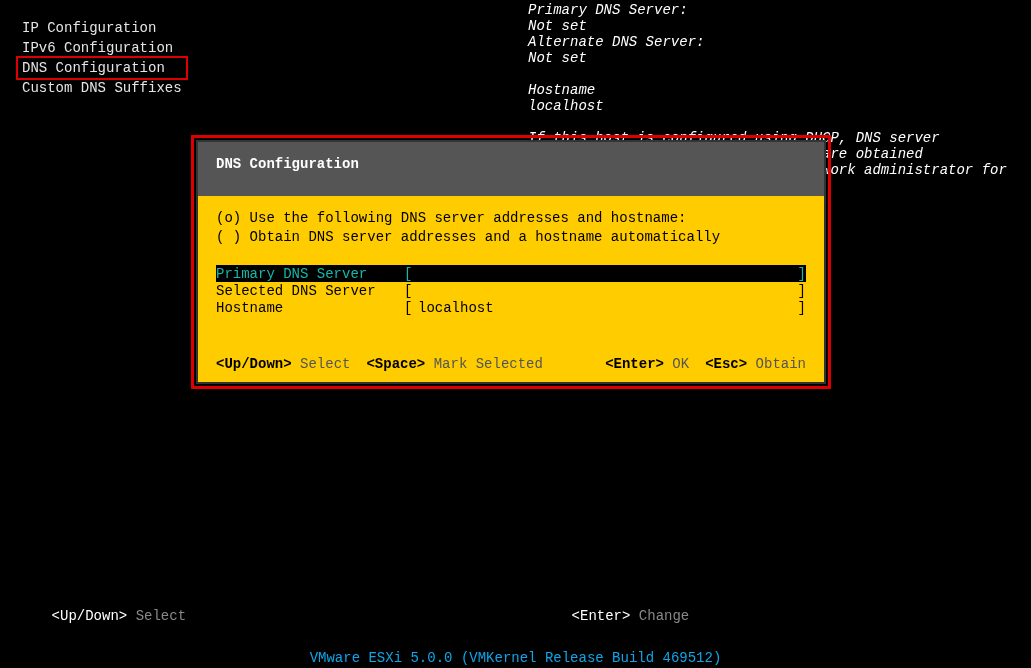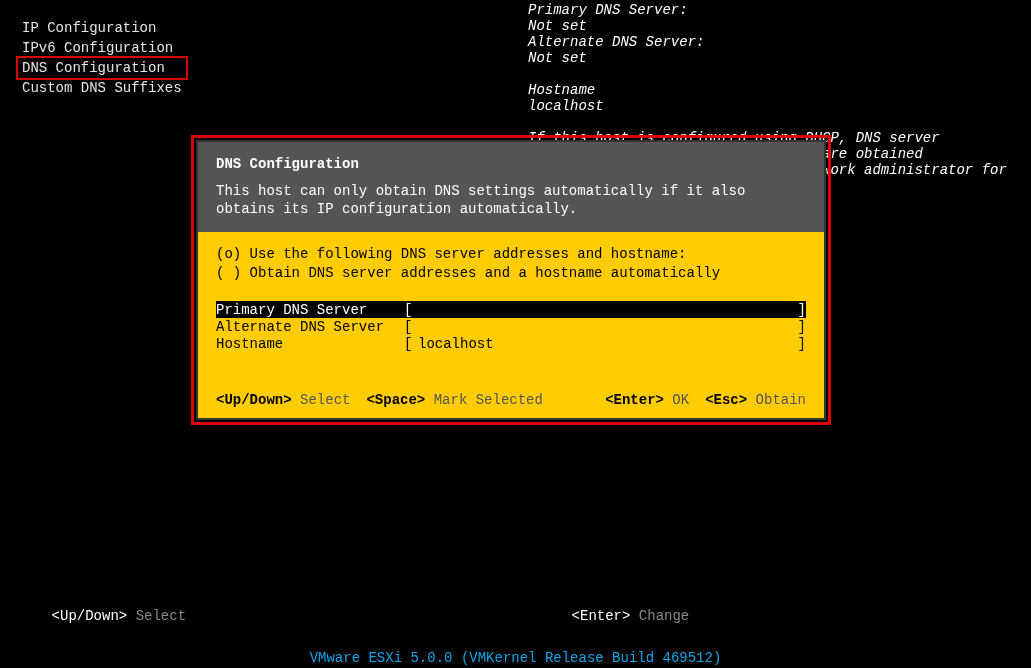--- a/index.html
+++ b/index.html
@@ -90,21 +90,21 @@
     }
     
     .field-row {
       display: flex;
       align-items: center;
       height: 17px;
     }
     
     .field-row.selected {
       background: #000;
-      color: #ffffff;
+      color: #14b8a6;
     }
     
     .field-label {
       width: 188px;
       padding-left: 0px;
     }
     
     .field-bracket-l {
       width: 14px;
       text-align: left;
@@ -197,35 +197,34 @@
   <div class="info-line">Hostname</div>
   <div class="info-line">localhost</div>
   <div class="info-gap"></div>
   <div class="info-line">If this host is configured using DHCP, DNS server addresses and other DNS parameters are obtained automatically. If not, ask your network administrator for the appropriate settings.</div>
 </div>
 
 <div class="dialog-wrapper">
   <div class="dialog">
     <div class="dialog-header">
       <div class="dialog-title">DNS Configuration</div>
-      <div class="dialog-subtitle">This host can only obtain DNS settings automatically if it also obtains its IP configuration automatically.</div>
     </div>
     <div class="dialog-body">
       <div class="dialog-radio">(o) Use the following DNS server addresses and hostname:</div>
       <div class="dialog-radio">( ) Obtain DNS server addresses and a hostname automatically</div>
 
       <div class="fields">
         <div class="field-row selected">
           <span class="field-label">Primary DNS Server</span>
           <span class="field-bracket-l">[</span>
           <span class="field-val"></span>
           <span class="field-bracket-r">]</span>
         </div>
         <div class="field-row">
-          <span class="field-label">Alternate DNS Server</span>
+          <span class="field-label">Selected DNS Server</span>
           <span class="field-bracket-l">[</span>
           <span class="field-val"></span>
           <span class="field-bracket-r">]</span>
         </div>
         <div class="field-row">
           <span class="field-label">Hostname</span>
           <span class="field-bracket-l">[</span>
           <span class="field-val">localhost</span>
           <span class="field-bracket-r">]</span>
         </div>

